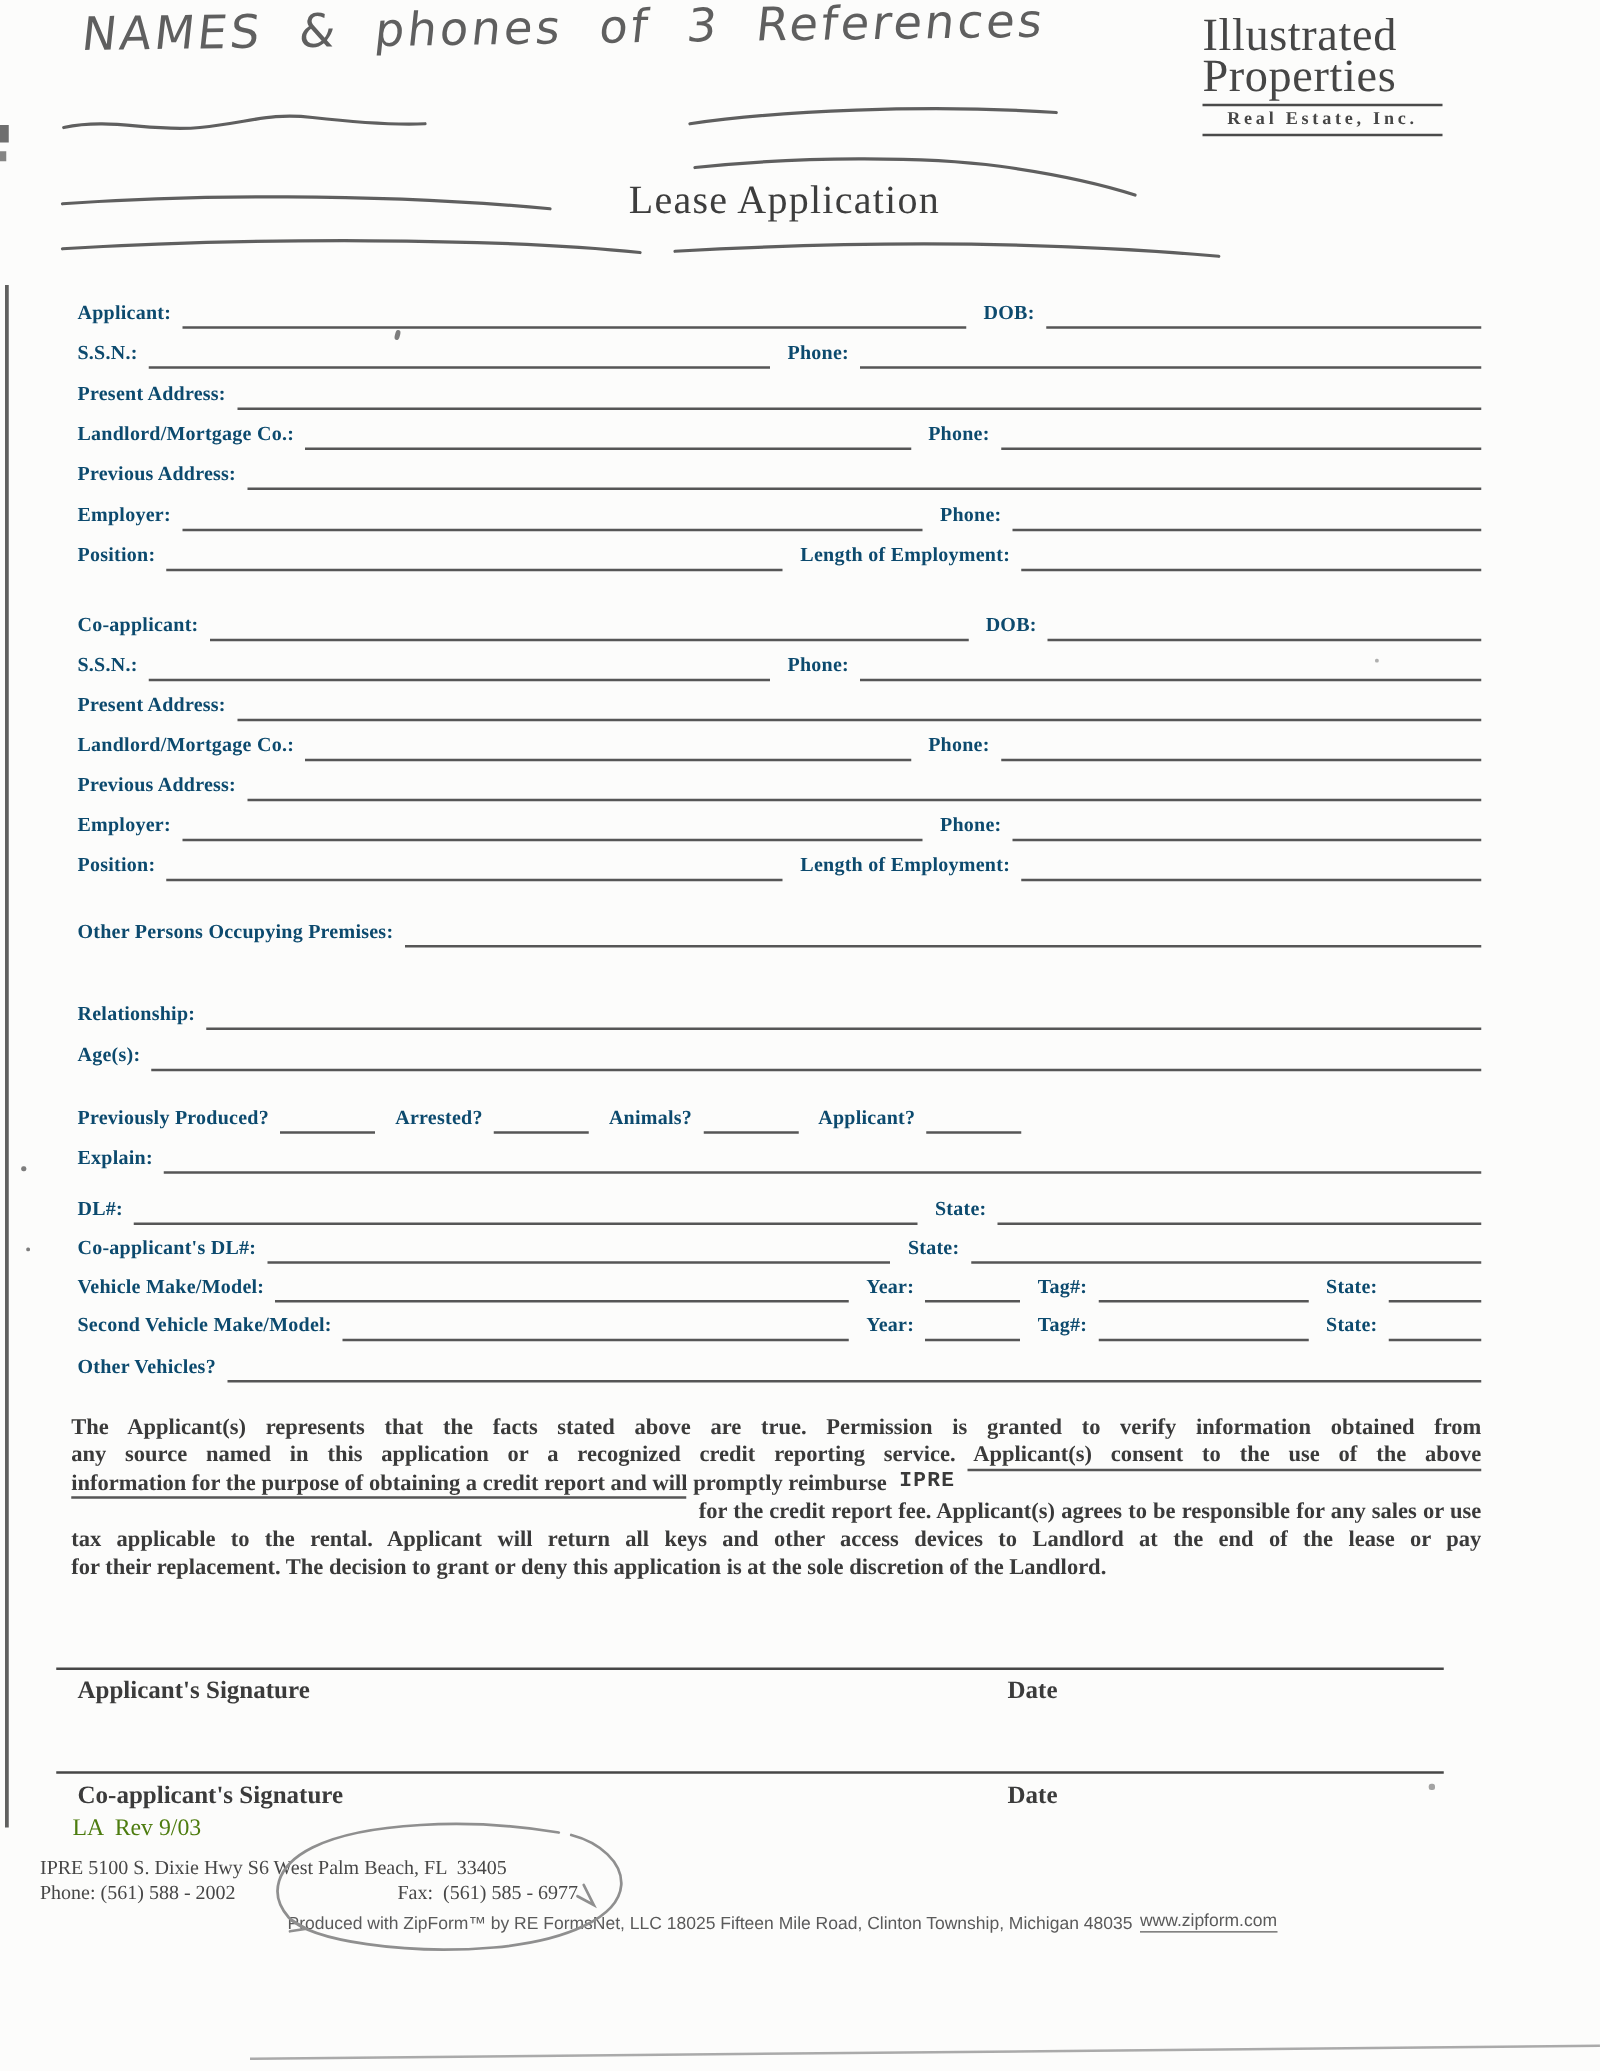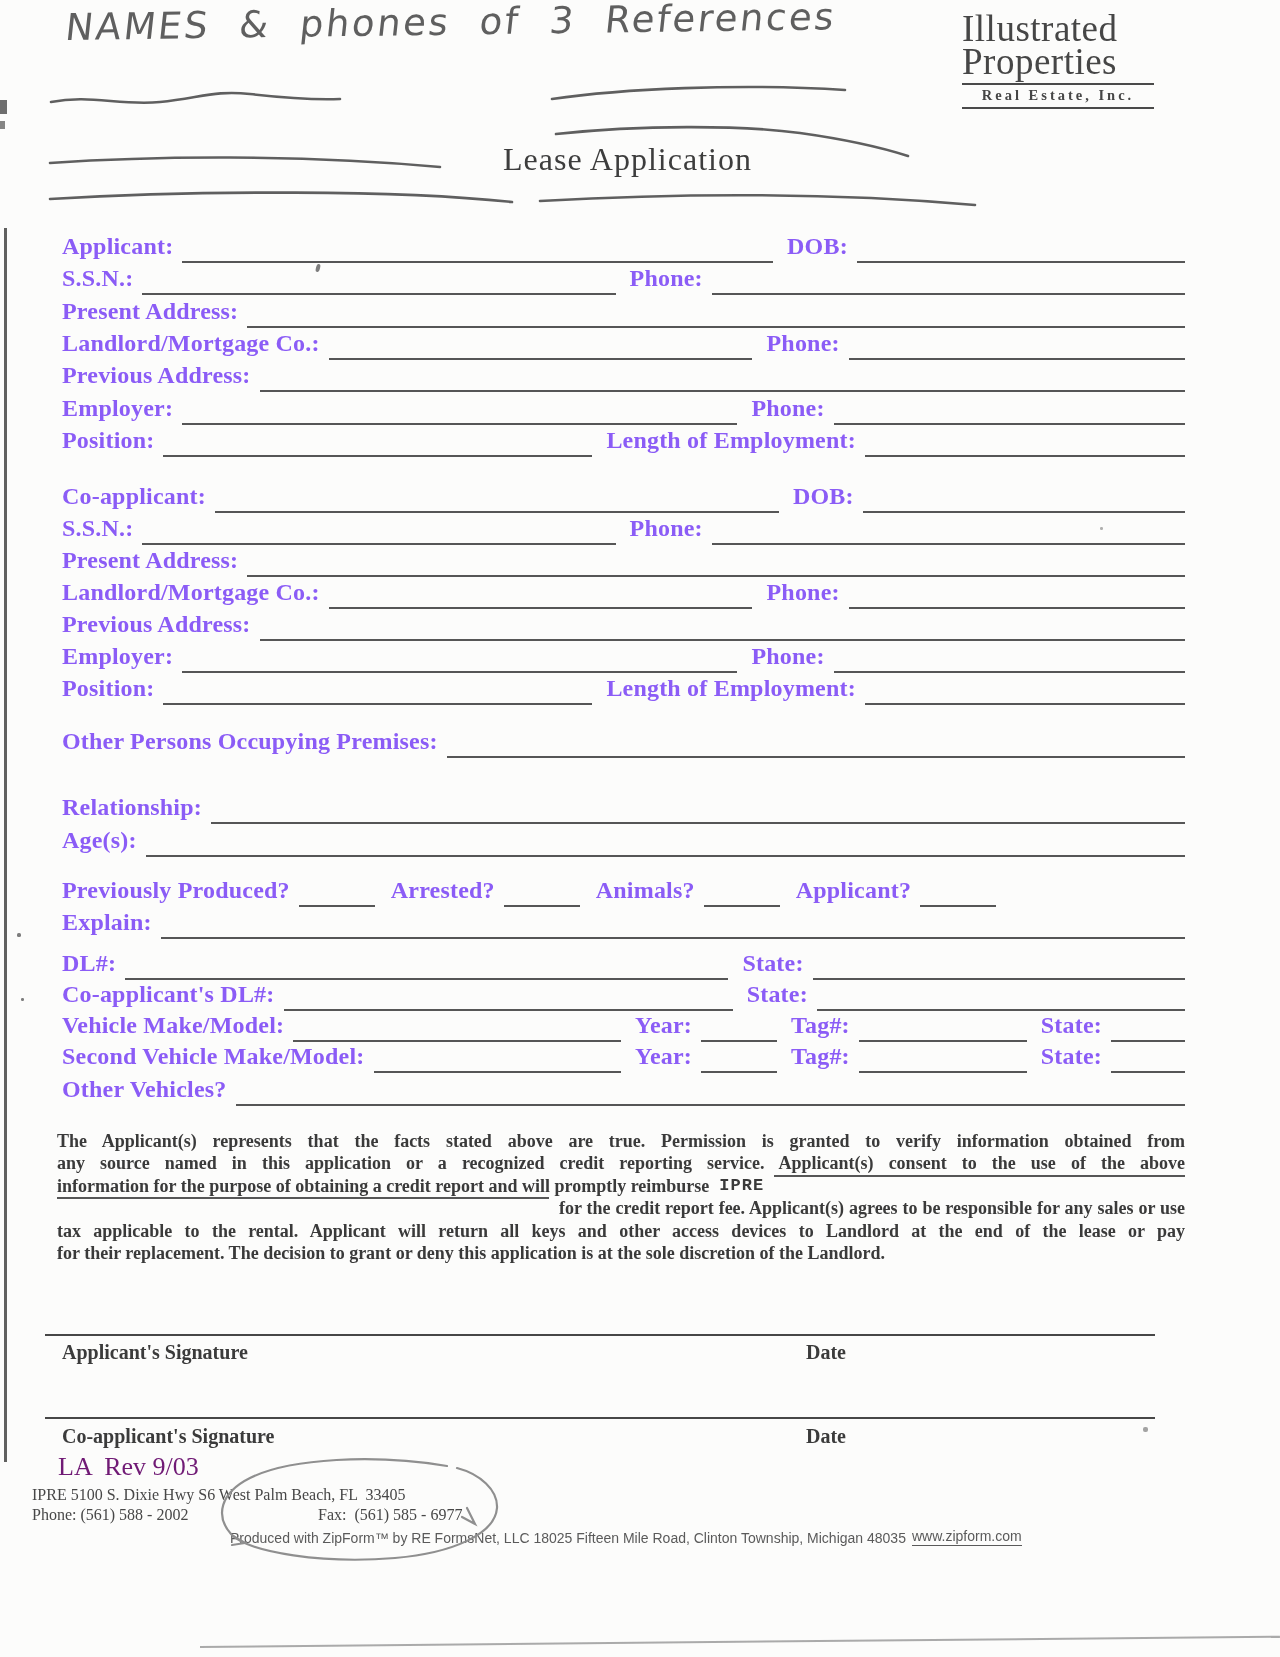--- a/index.html
+++ b/index.html
@@ -15,21 +15,21 @@
   
   .logo{left:962px;top:12px;width:192px;color:#464646;}
   .logo-line{font-size:37px;line-height:33px;letter-spacing:.5px;}
   .logo-sub{margin-top:5px;border-top:2.5px solid #4a4a4a;border-bottom:2.5px solid #4a4a4a;
     padding:2px 0 3px;font-size:14.5px;font-weight:700;letter-spacing:3px;white-space:pre;text-align:center;}
 
   .form-title{left:487px;top:141px;font-size:32px;letter-spacing:1px;color:#3d3d3d;white-space:pre;margin-left:16px;}
 
   
   .frow{position:absolute;left:62px;right:95px;display:flex;align-items:flex-end;height:30px;}
-  .lbl{font-weight:700;font-size:24px;color:#8b5cf6;white-space:pre;padding-bottom:3px;letter-spacing:.2px;}
+  .lbl{font-weight:700;font-size:16px;color:#0c4a6e;white-space:pre;padding-bottom:3px;letter-spacing:.2px;}
   .ml{margin-left:14px;}
   .ln{border-bottom:2.5px solid rgba(72,72,72,.92);flex-basis:0;margin-left:9px;height:0;}
   .qln{border-bottom:2.5px solid rgba(72,72,72,.92);width:76px;flex:none;margin-left:9px;margin-right:16px;height:0;}
   .w-yr{width:76px;flex:none;}
   .w-tg{width:168px;flex:none;}
   .w-st{width:74px;flex:none;}
   .sp{flex:1 1 0;}
 
   
   .para{position:absolute;left:57px;right:95px;top:1130px;
@@ -38,21 +38,21 @@
   .pflex{display:flex;align-items:flex-start;height:22.4px;}
   .ipre{font-family:"Liberation Mono",monospace;font-weight:700;font-size:17px;
     letter-spacing:1px;margin:0 4px 0 10px;white-space:pre;}
   .bl-fill{border-bottom:2.5px solid rgba(72,72,72,.92);flex:1 1 0;height:0;margin:0 0 3px 6px;}
   .bl-fix{border-bottom:2.5px solid rgba(72,72,72,.92);width:492px;flex:none;height:0;margin:0 10px 3px 0;}
   .l4t{flex:1 1 0;text-align:justify;text-align-last:justify;}
 
   
   .sigline{position:absolute;left:45px;width:1110px;border-top:2.5px solid #474747;}
   .siglbl{font-weight:700;font-size:20px;white-space:pre;color:#3b3b3b;}
-  .rev{font-size:26px;white-space:pre;color:#701a75;}
+  .rev{font-size:19px;white-space:pre;color:#4d7c0f;}
   .faddr{font-size:16px;white-space:pre;color:#474747;}
   .produced{left:230px;top:1528px;display:flex;align-items:flex-end;gap:6px;
     font-family:"Liberation Sans",sans-serif;font-size:14px;color:#5a5a5a;white-space:pre;}
   .website{border-bottom:1.5px solid #5a5a5a;padding-bottom:1px;}
 
   
   .edge-bar{left:4px;top:228px;width:3px;height:1234px;background:#383838;opacity:.8;}
   .corner-mark{left:0;top:100px;width:7px;height:14px;background:#555;opacity:.85;}
   .corner-mark2{left:0;top:121px;width:5px;height:8px;background:#666;opacity:.8;}
   .bottom-line{left:200px;top:1646px;width:1080px;height:2px;background:#9b9b9b;

